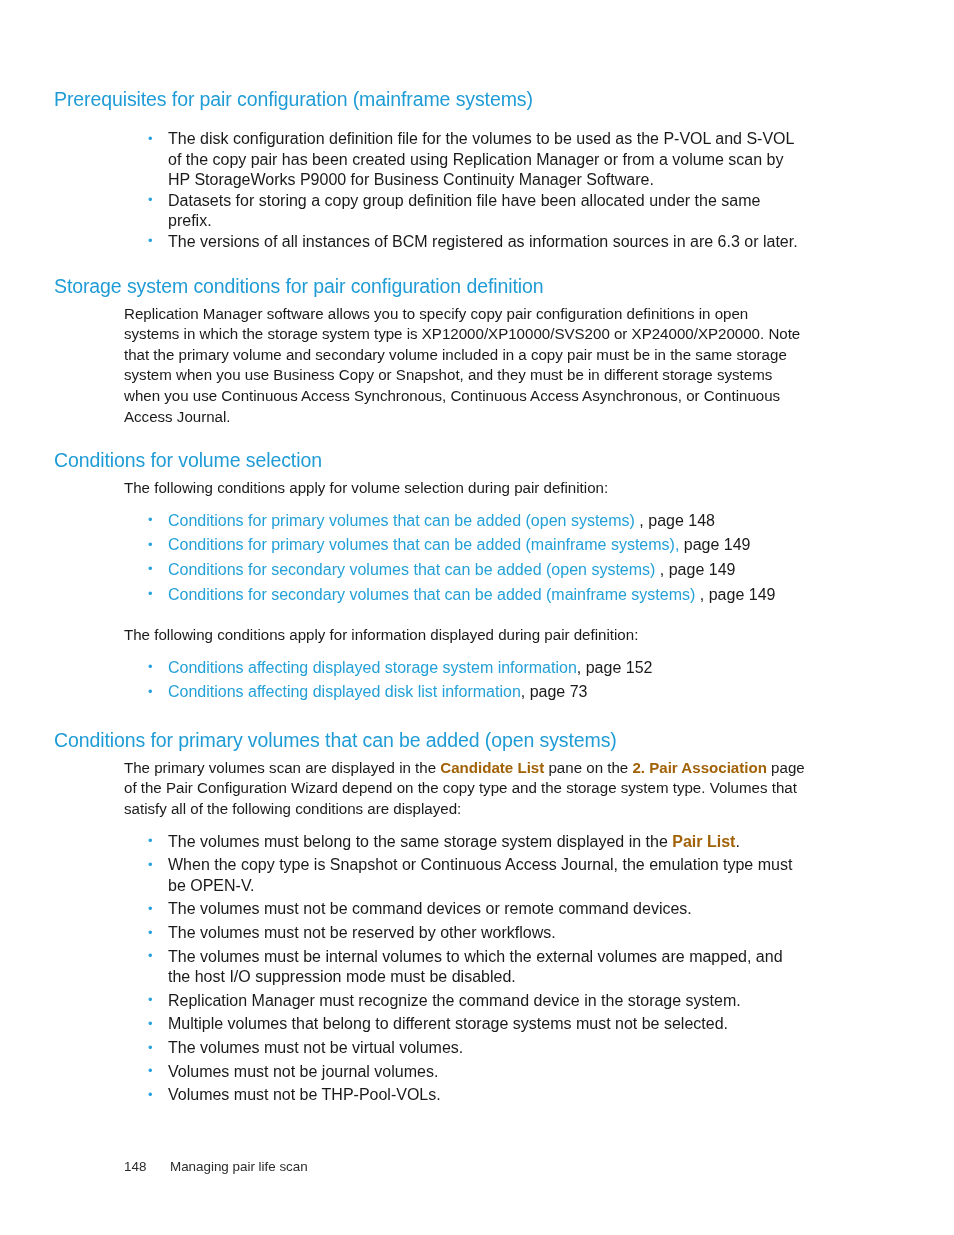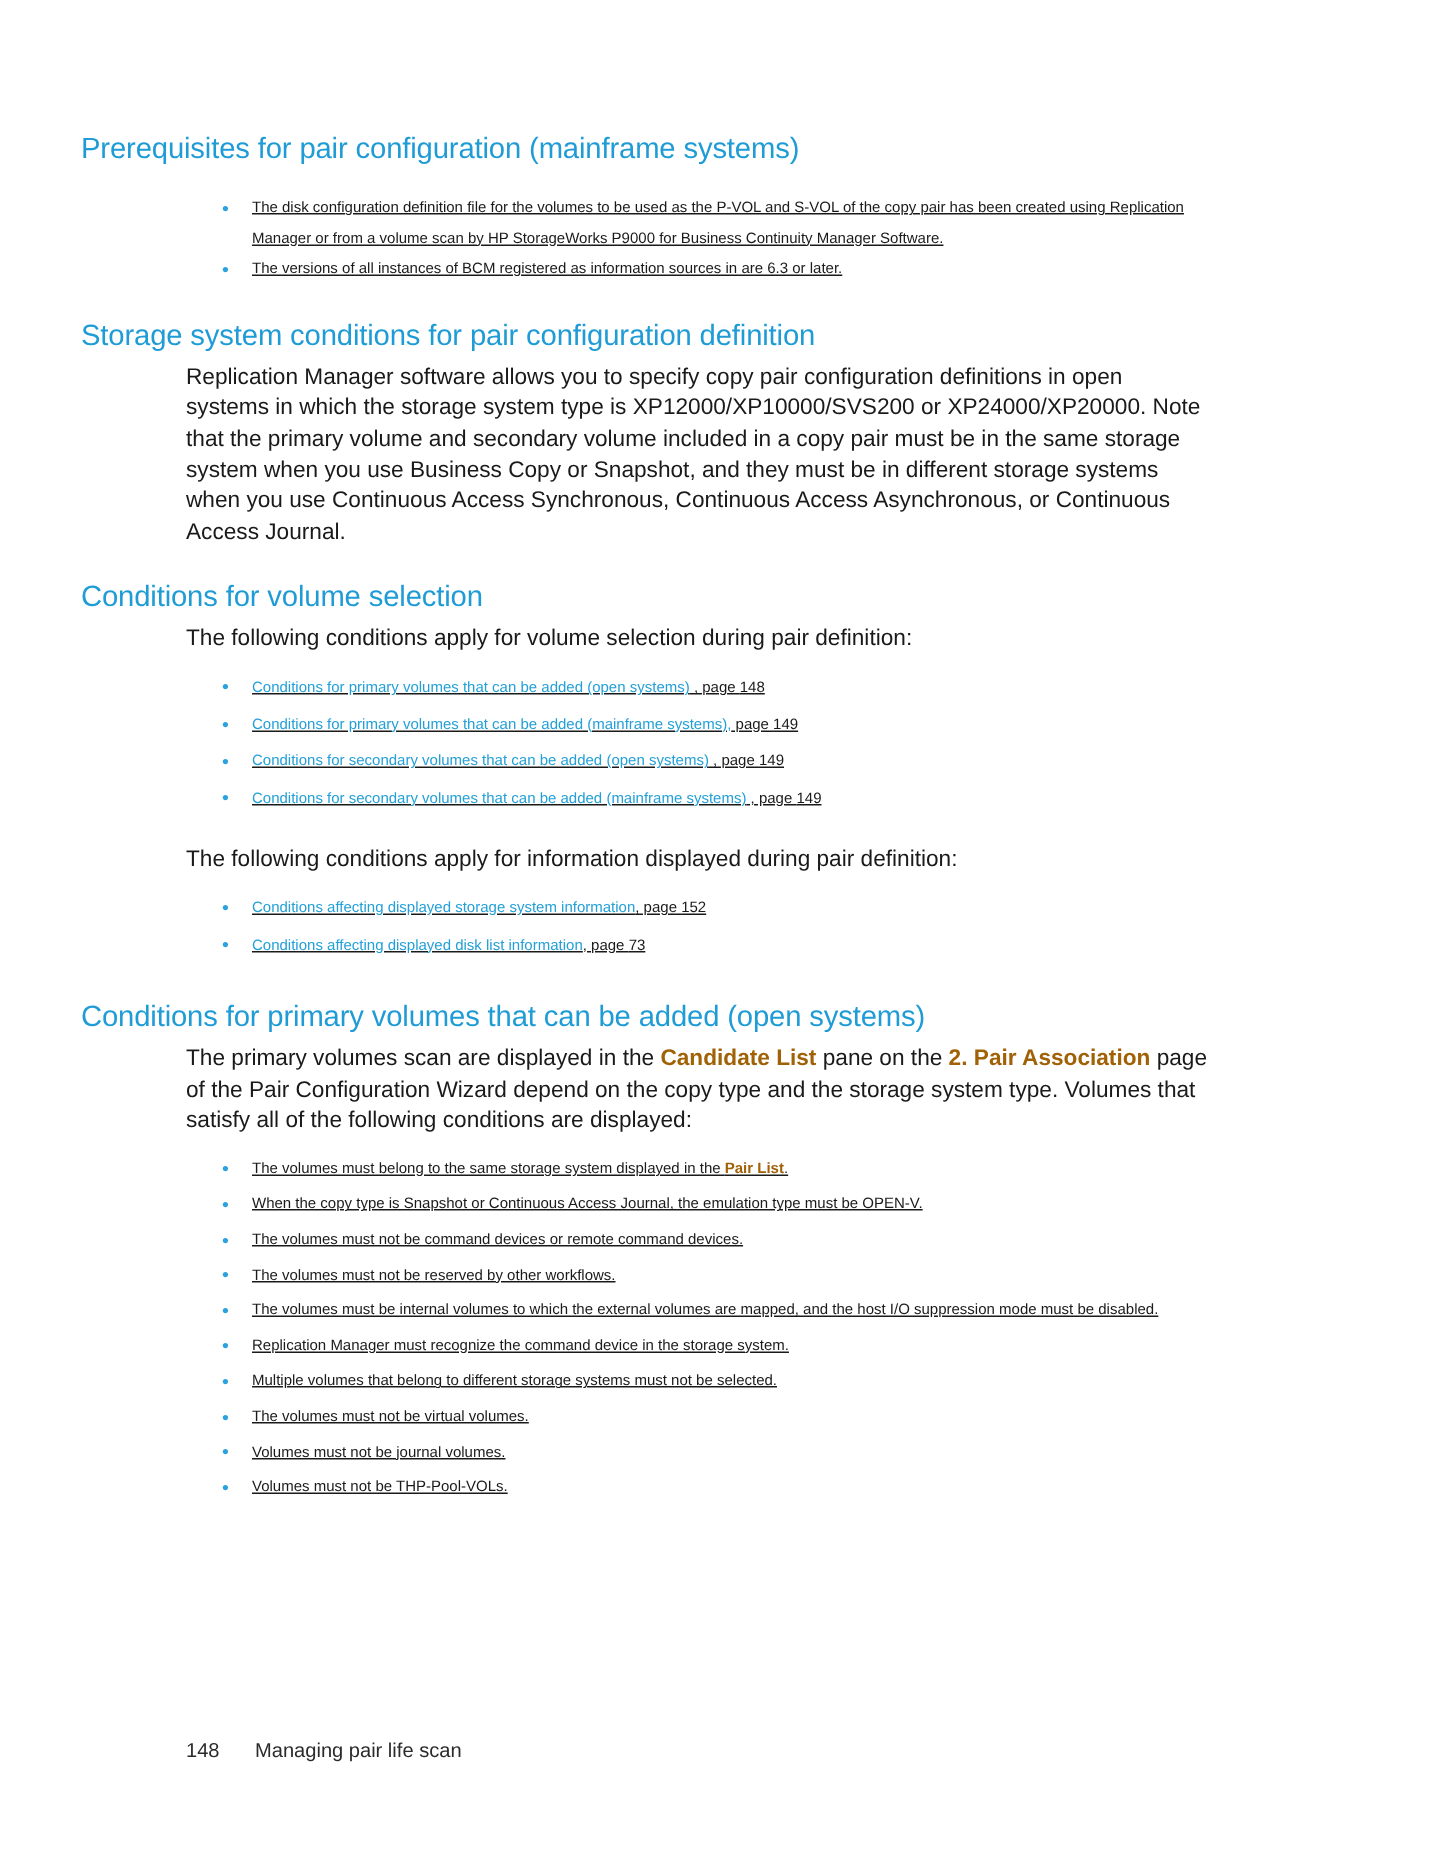--- a/index.html
+++ b/index.html
@@ -59,25 +59,24 @@
   ul.bullets {
     list-style: none;
     margin: 0;
     padding: 0;
   }
 
   ul.bullets li {
     position: relative;
     margin: 0 0 0 94px;
     padding-left: 20px;
-    font-size: 10px;
+    font-size: 16px;
     line-height: 20.6px;
     color: #1a1a1a;
     max-width: 660px;
-    text-decoration: underline;
   }
 
   ul.bullets li::before {
     content: "\2022";
     position: absolute;
     left: 0;
     top: -0.5px;
     color: #2aa3dc;
     font-size: 13px;
     line-height: 20.6px;
@@ -110,20 +109,21 @@
 </head>
 <body>
 
 <div class="page">
   <div class="content">
 
     <h2 class="section-heading">Prerequisites for pair configuration (mainframe systems)</h2>
     <div class="gap-small"></div>
     <ul class="bullets tight">
       <li>The disk configuration definition file for the volumes to be used as the P-VOL and S-VOL of the copy pair has been created using Replication Manager or from a volume scan by HP StorageWorks P9000 for Business Continuity Manager Software.</li>
+      <li>Datasets for storing a copy group definition file have been allocated under the same prefix.</li>
       <li>The versions of all instances of BCM registered as information sources in are 6.3 or later.</li>
     </ul>
 
     <div class="gap-after-section"></div>
 
     <h2 class="section-heading">Storage system conditions for pair configuration definition</h2>
     <p class="body-para">Replication Manager software allows you to specify copy pair configuration definitions in open systems in which the storage system type is XP12000/XP10000/SVS200 or XP24000/XP20000. Note that the primary volume and secondary volume included in a copy pair must be in the same storage system when you use Business Copy or Snapshot, and they must be in different storage systems when you use Continuous Access Synchronous, Continuous Access Asynchronous, or Continuous Access Journal.</p>
 
     <div class="gap-after-section"></div>
 

